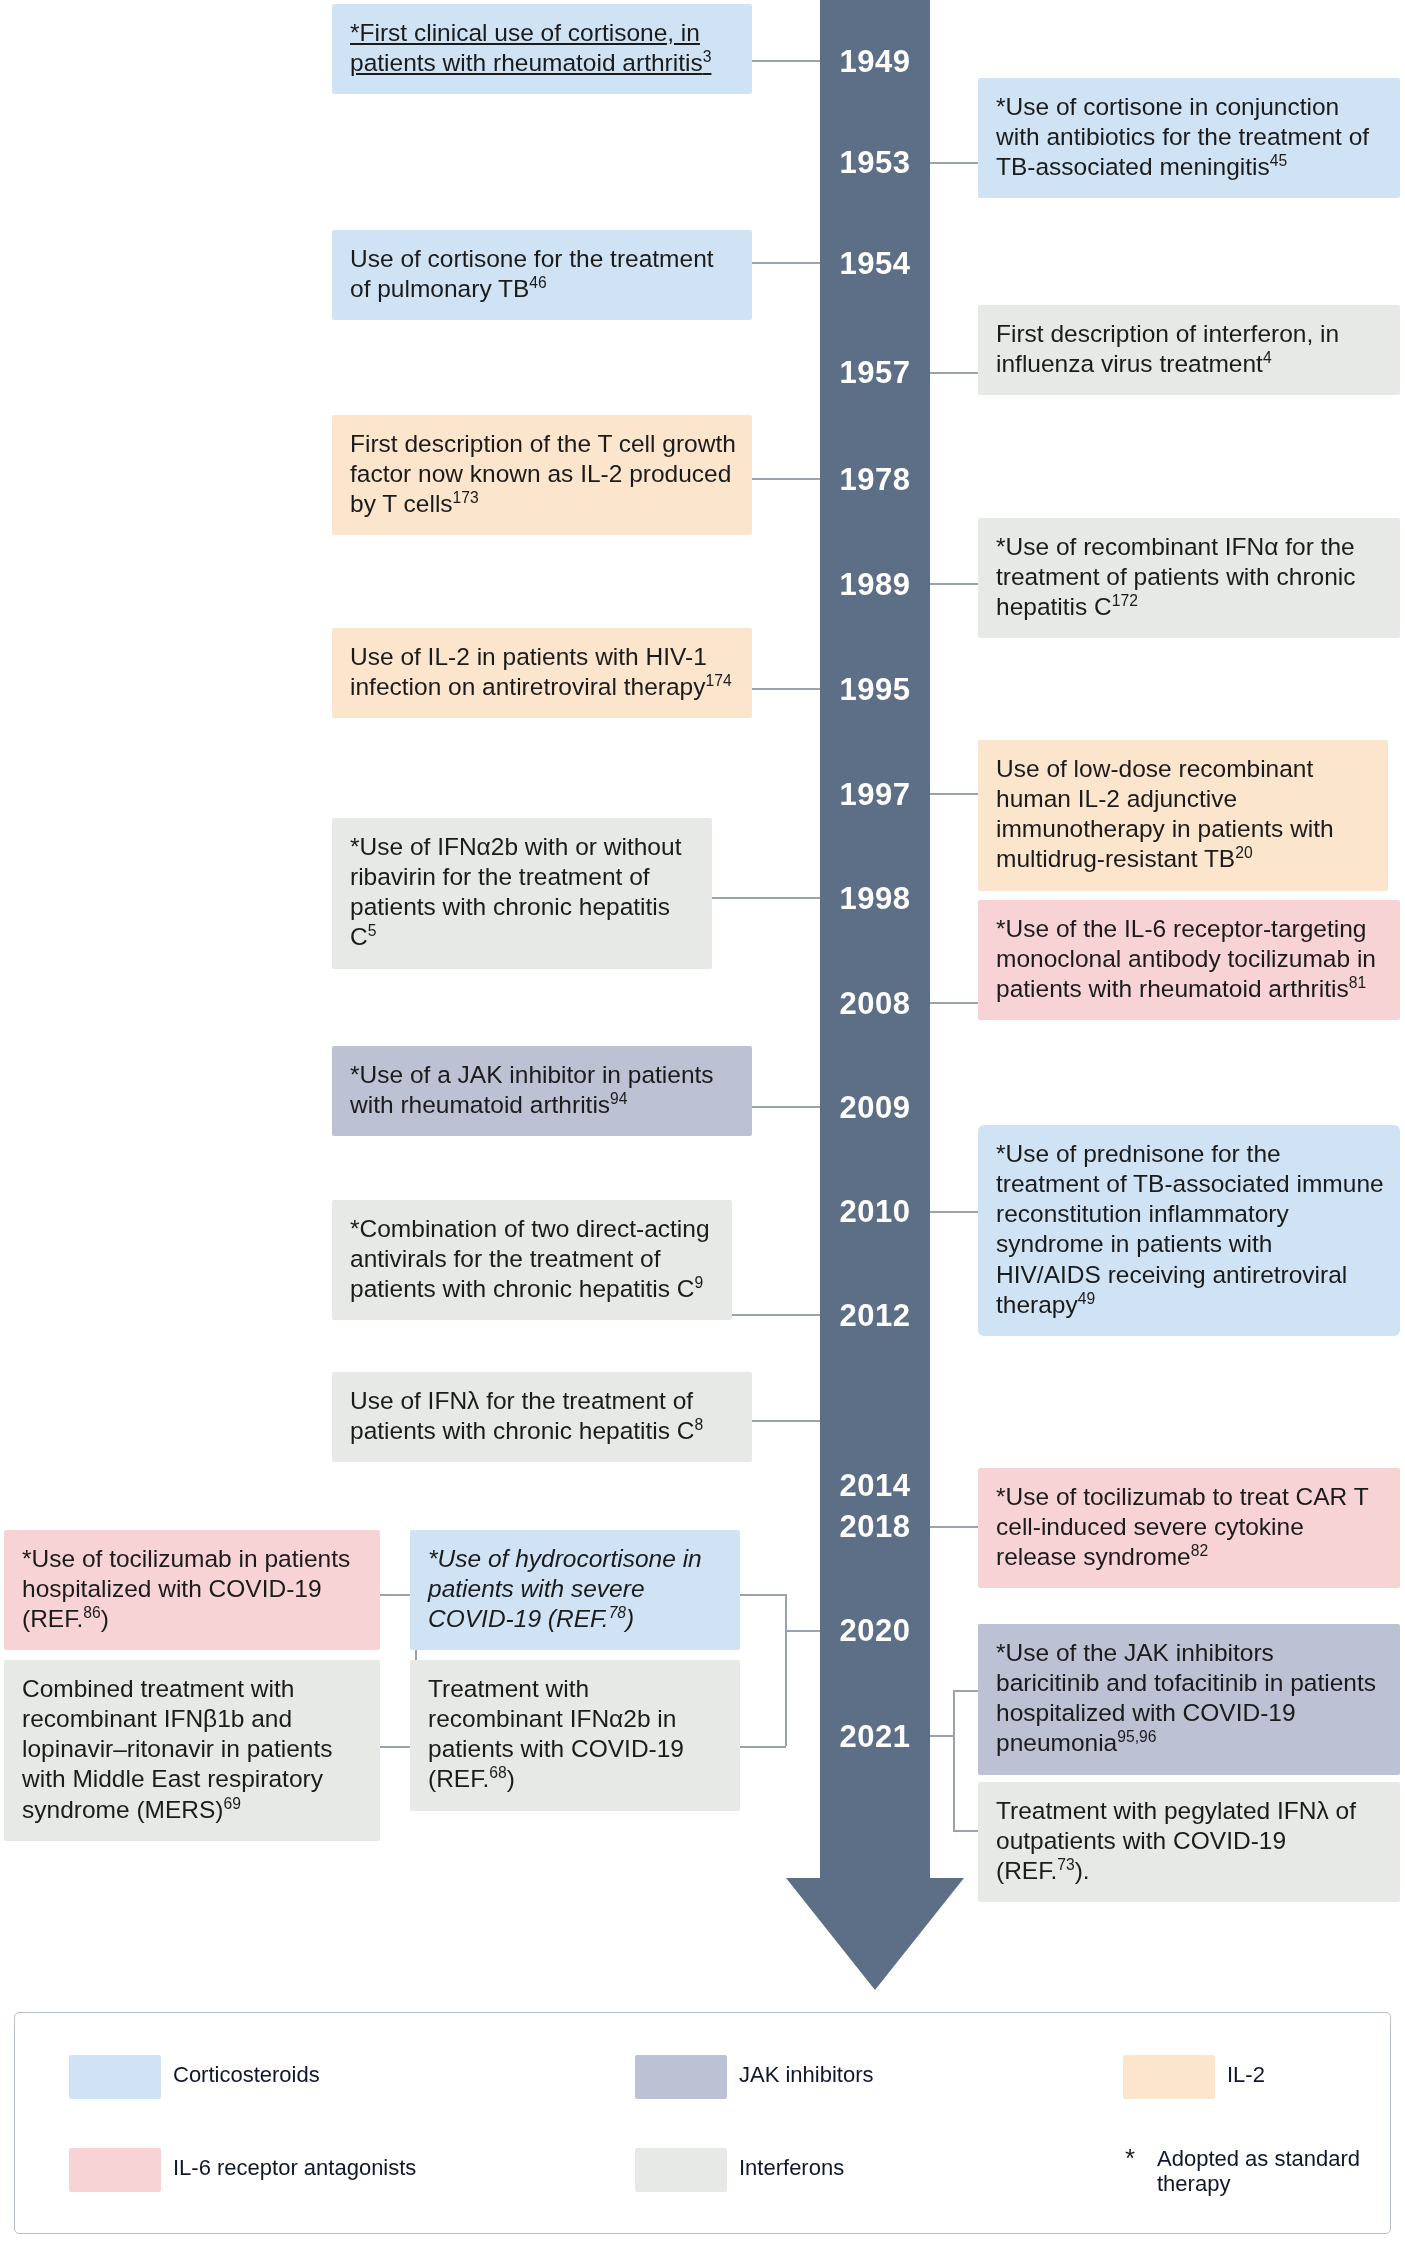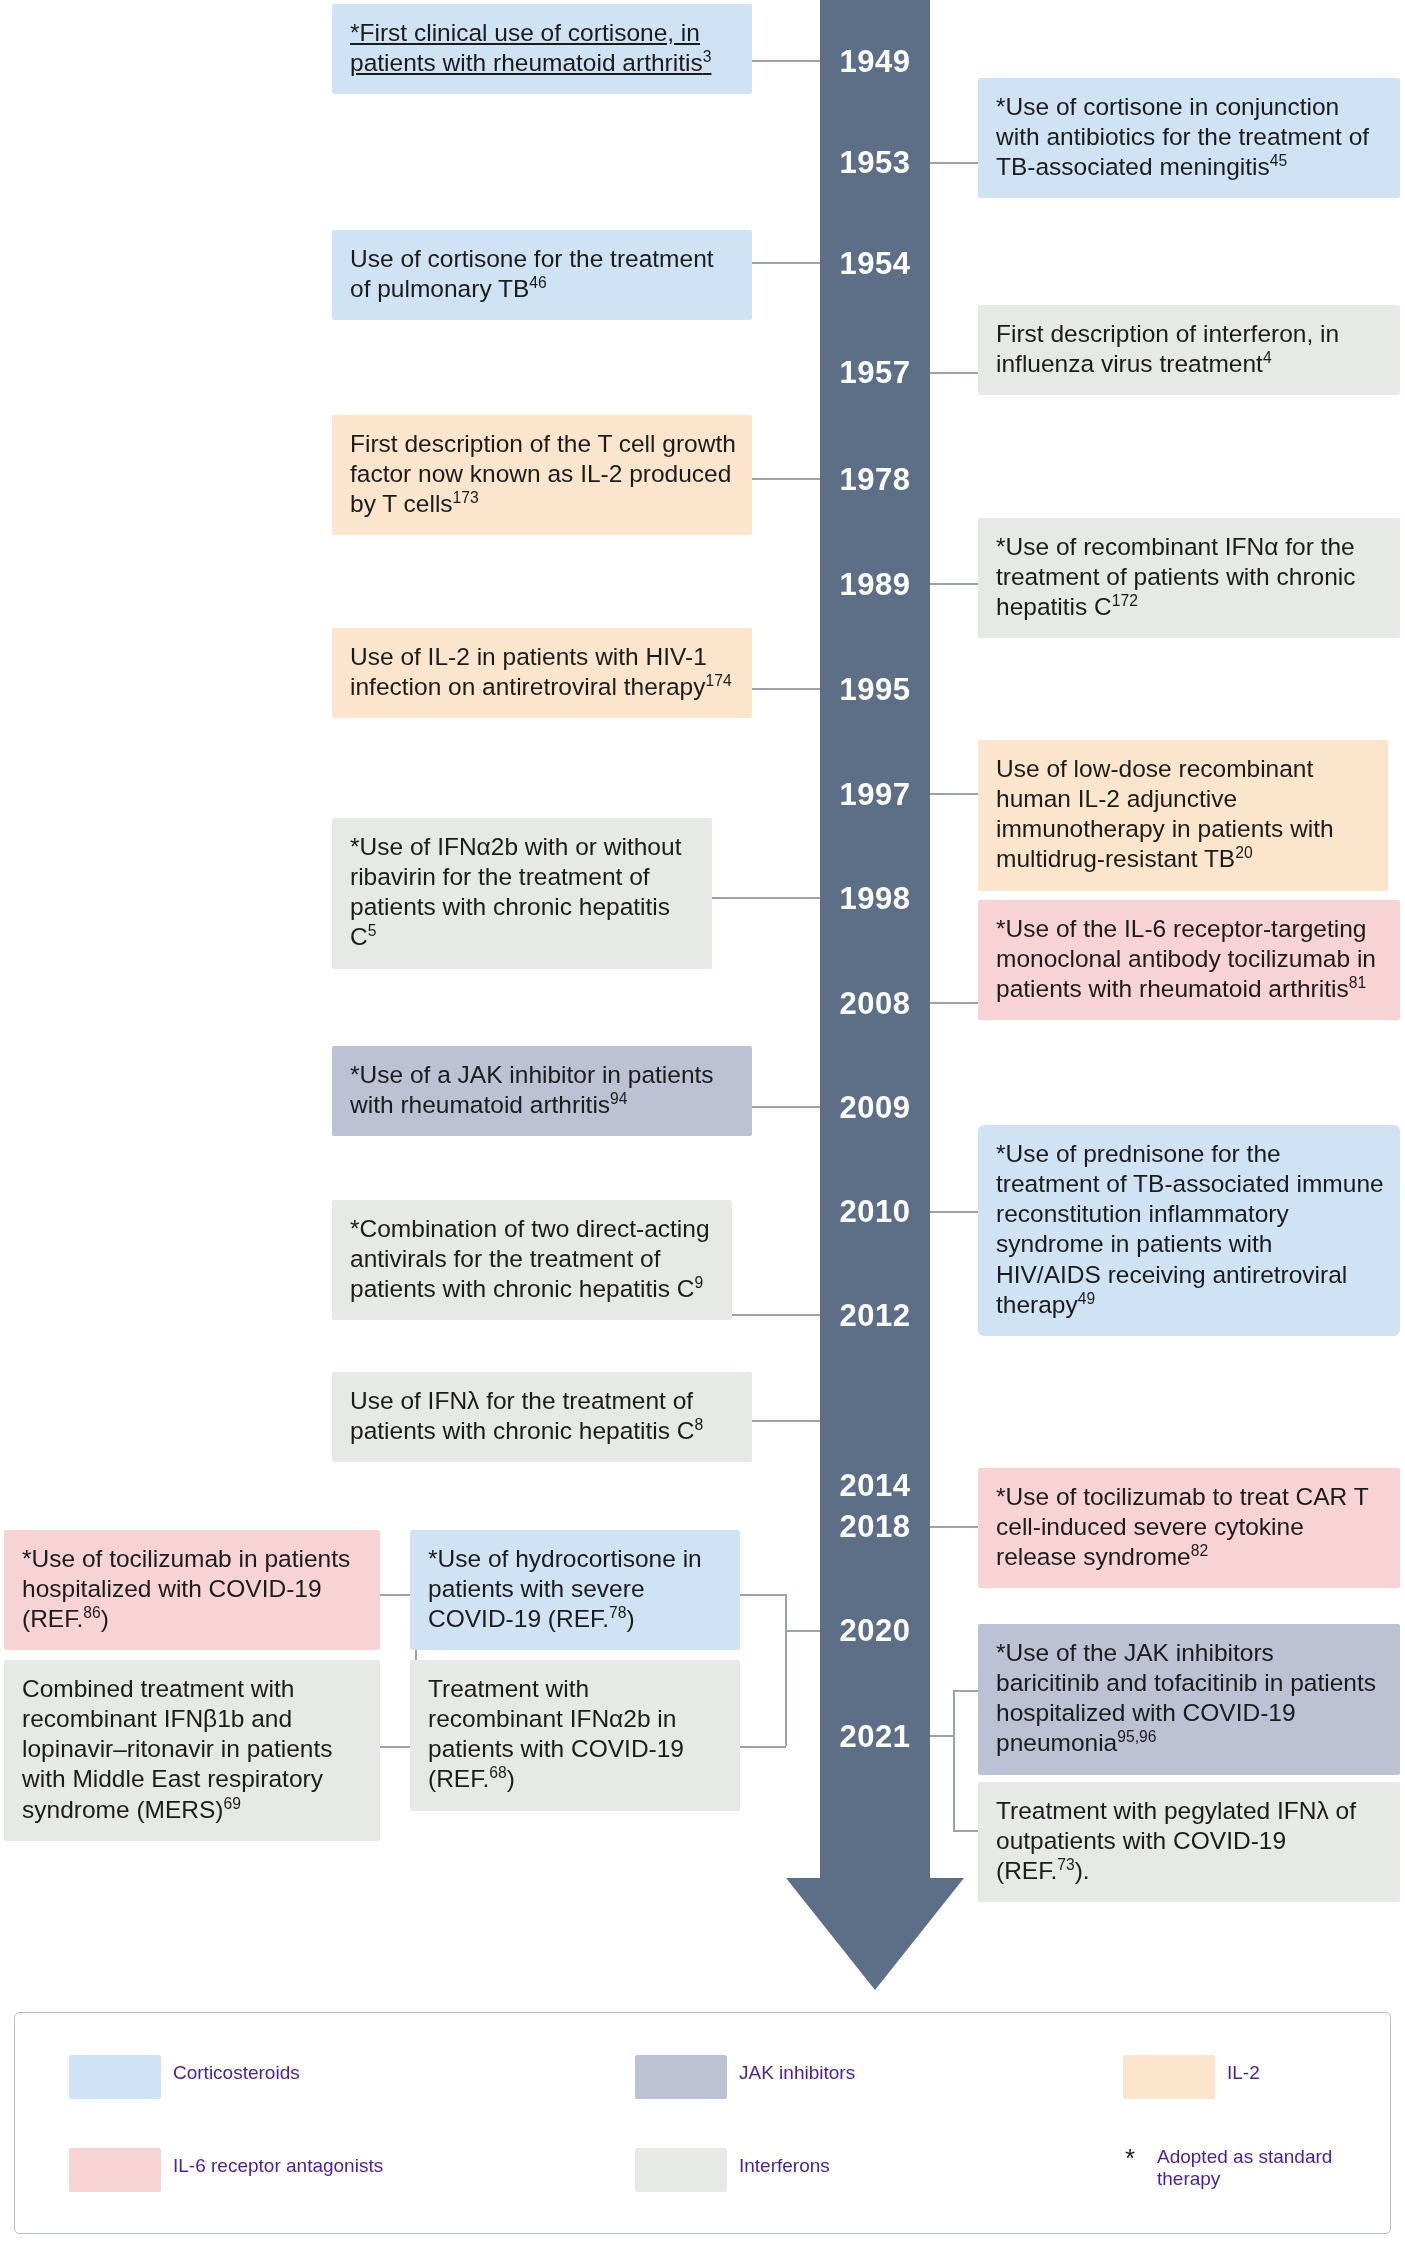--- a/index.html
+++ b/index.html
@@ -85,22 +85,22 @@
     background: #ffffff;
   }
   .swatch {
     position: absolute;
     width: 92px;
     height: 44px;
     border-radius: 2px;
   }
   .legend-label {
     position: absolute;
-    font-size: 19px;
-    color: #4c1d95;
+    font-size: 22px;
+    color: #0f172a;
     line-height: 1.15;
   }
   .legend-star {
     position: absolute;
     font-size: 26px;
     color: #1b1b1b;
     line-height: 1.2;
   }
 </style>
 </head>
@@ -192,21 +192,21 @@
   </div>
 
   <div class="box c-il6" style="left:4px; top:1530px; width:376px;">
     <span>*Use of tocilizumab in patients hospitalized with COVID-19 (REF.</span><sup>86</sup><span>)</span>
   </div>
 
   <div class="box c-ifn" style="left:4px; top:1660px; width:376px;">
     <span>Combined treatment with recombinant IFNβ1b and lopinavir–ritonavir in patients with Middle East respiratory syndrome (MERS)</span><sup>69</sup>
   </div>
 
-  <div class="box c-steroid" style="left:410px; top:1530px; width:330px;">
+  <div class="box c-steroid" style="left:410px; top:1530px; width:330px;font-style:italic;">
     <span>*Use of hydrocortisone in patients with severe COVID-19 (REF.</span><sup>78</sup><span>)</span>
   </div>
 
   <div class="box c-ifn" style="left:410px; top:1660px; width:330px;">
     <span>Treatment with recombinant IFNα2b in patients with COVID-19 (REF.</span><sup>68</sup><span>)</span>
   </div>
 
   <div class="box c-steroid" style="left:978px; top:78px; width:422px;">
     <span>*Use of cortisone in conjunction with antibiotics for the treatment of TB-associated meningitis</span><sup>45</sup>
   </div>

